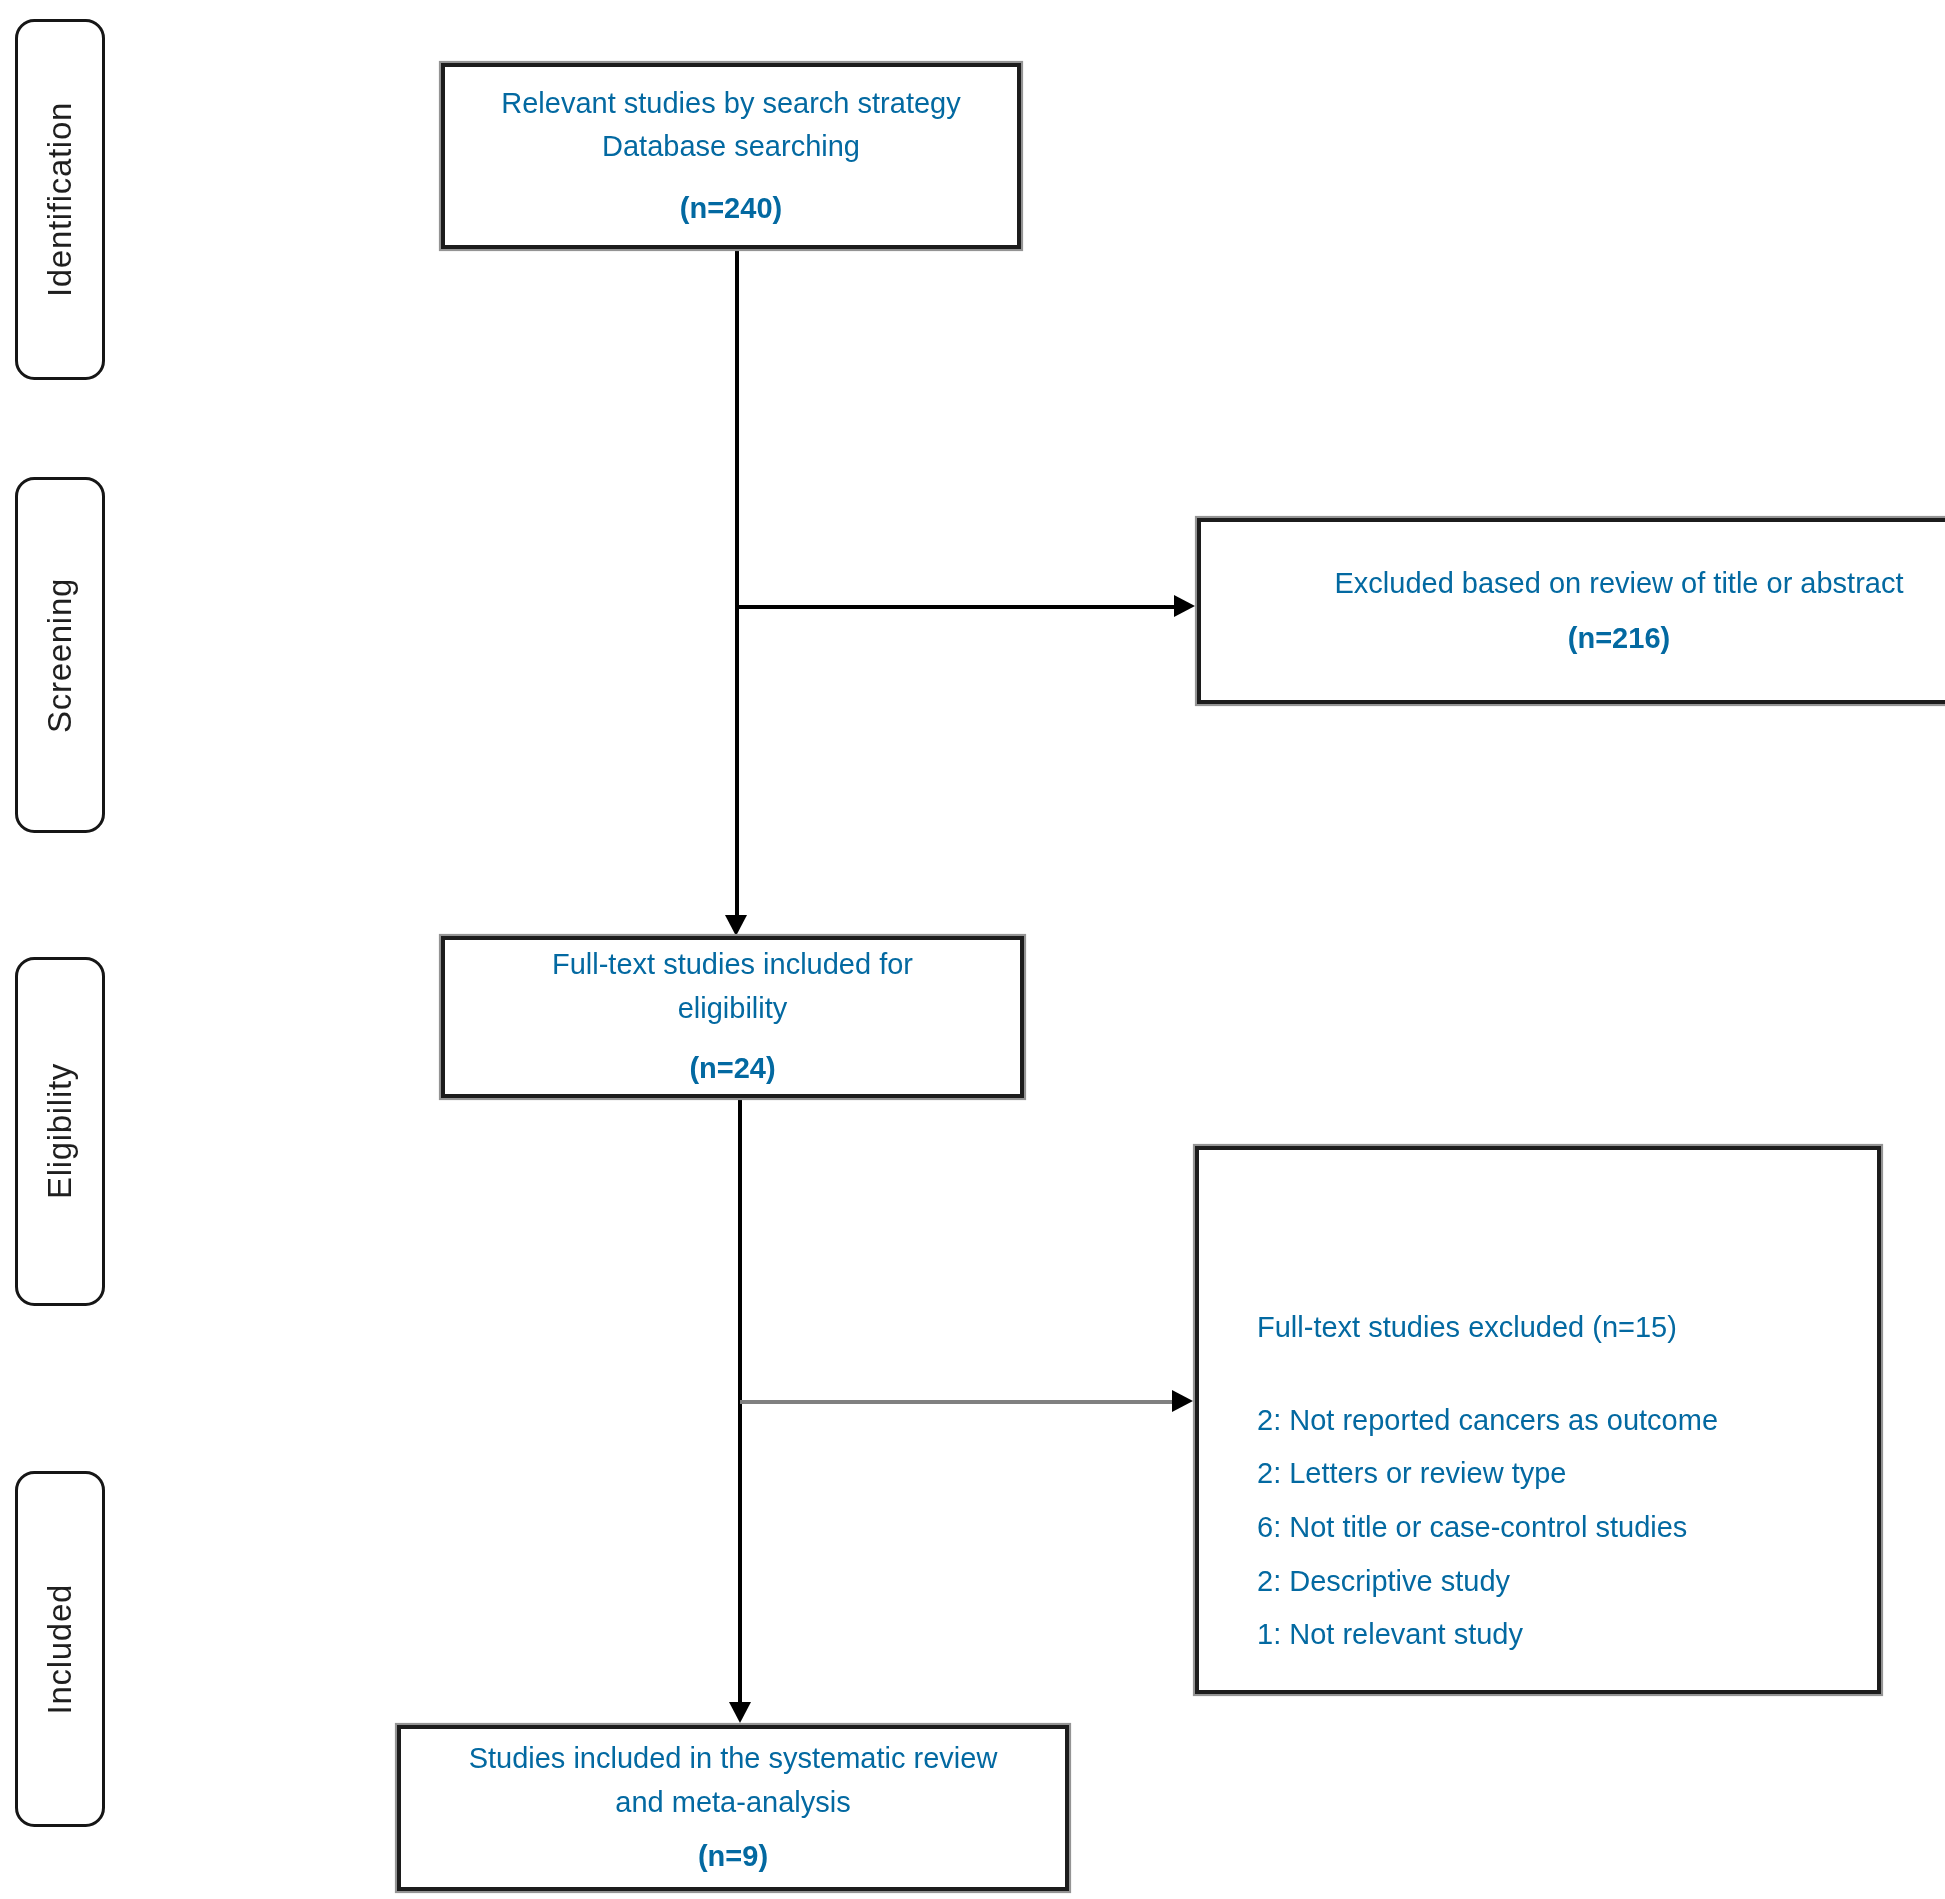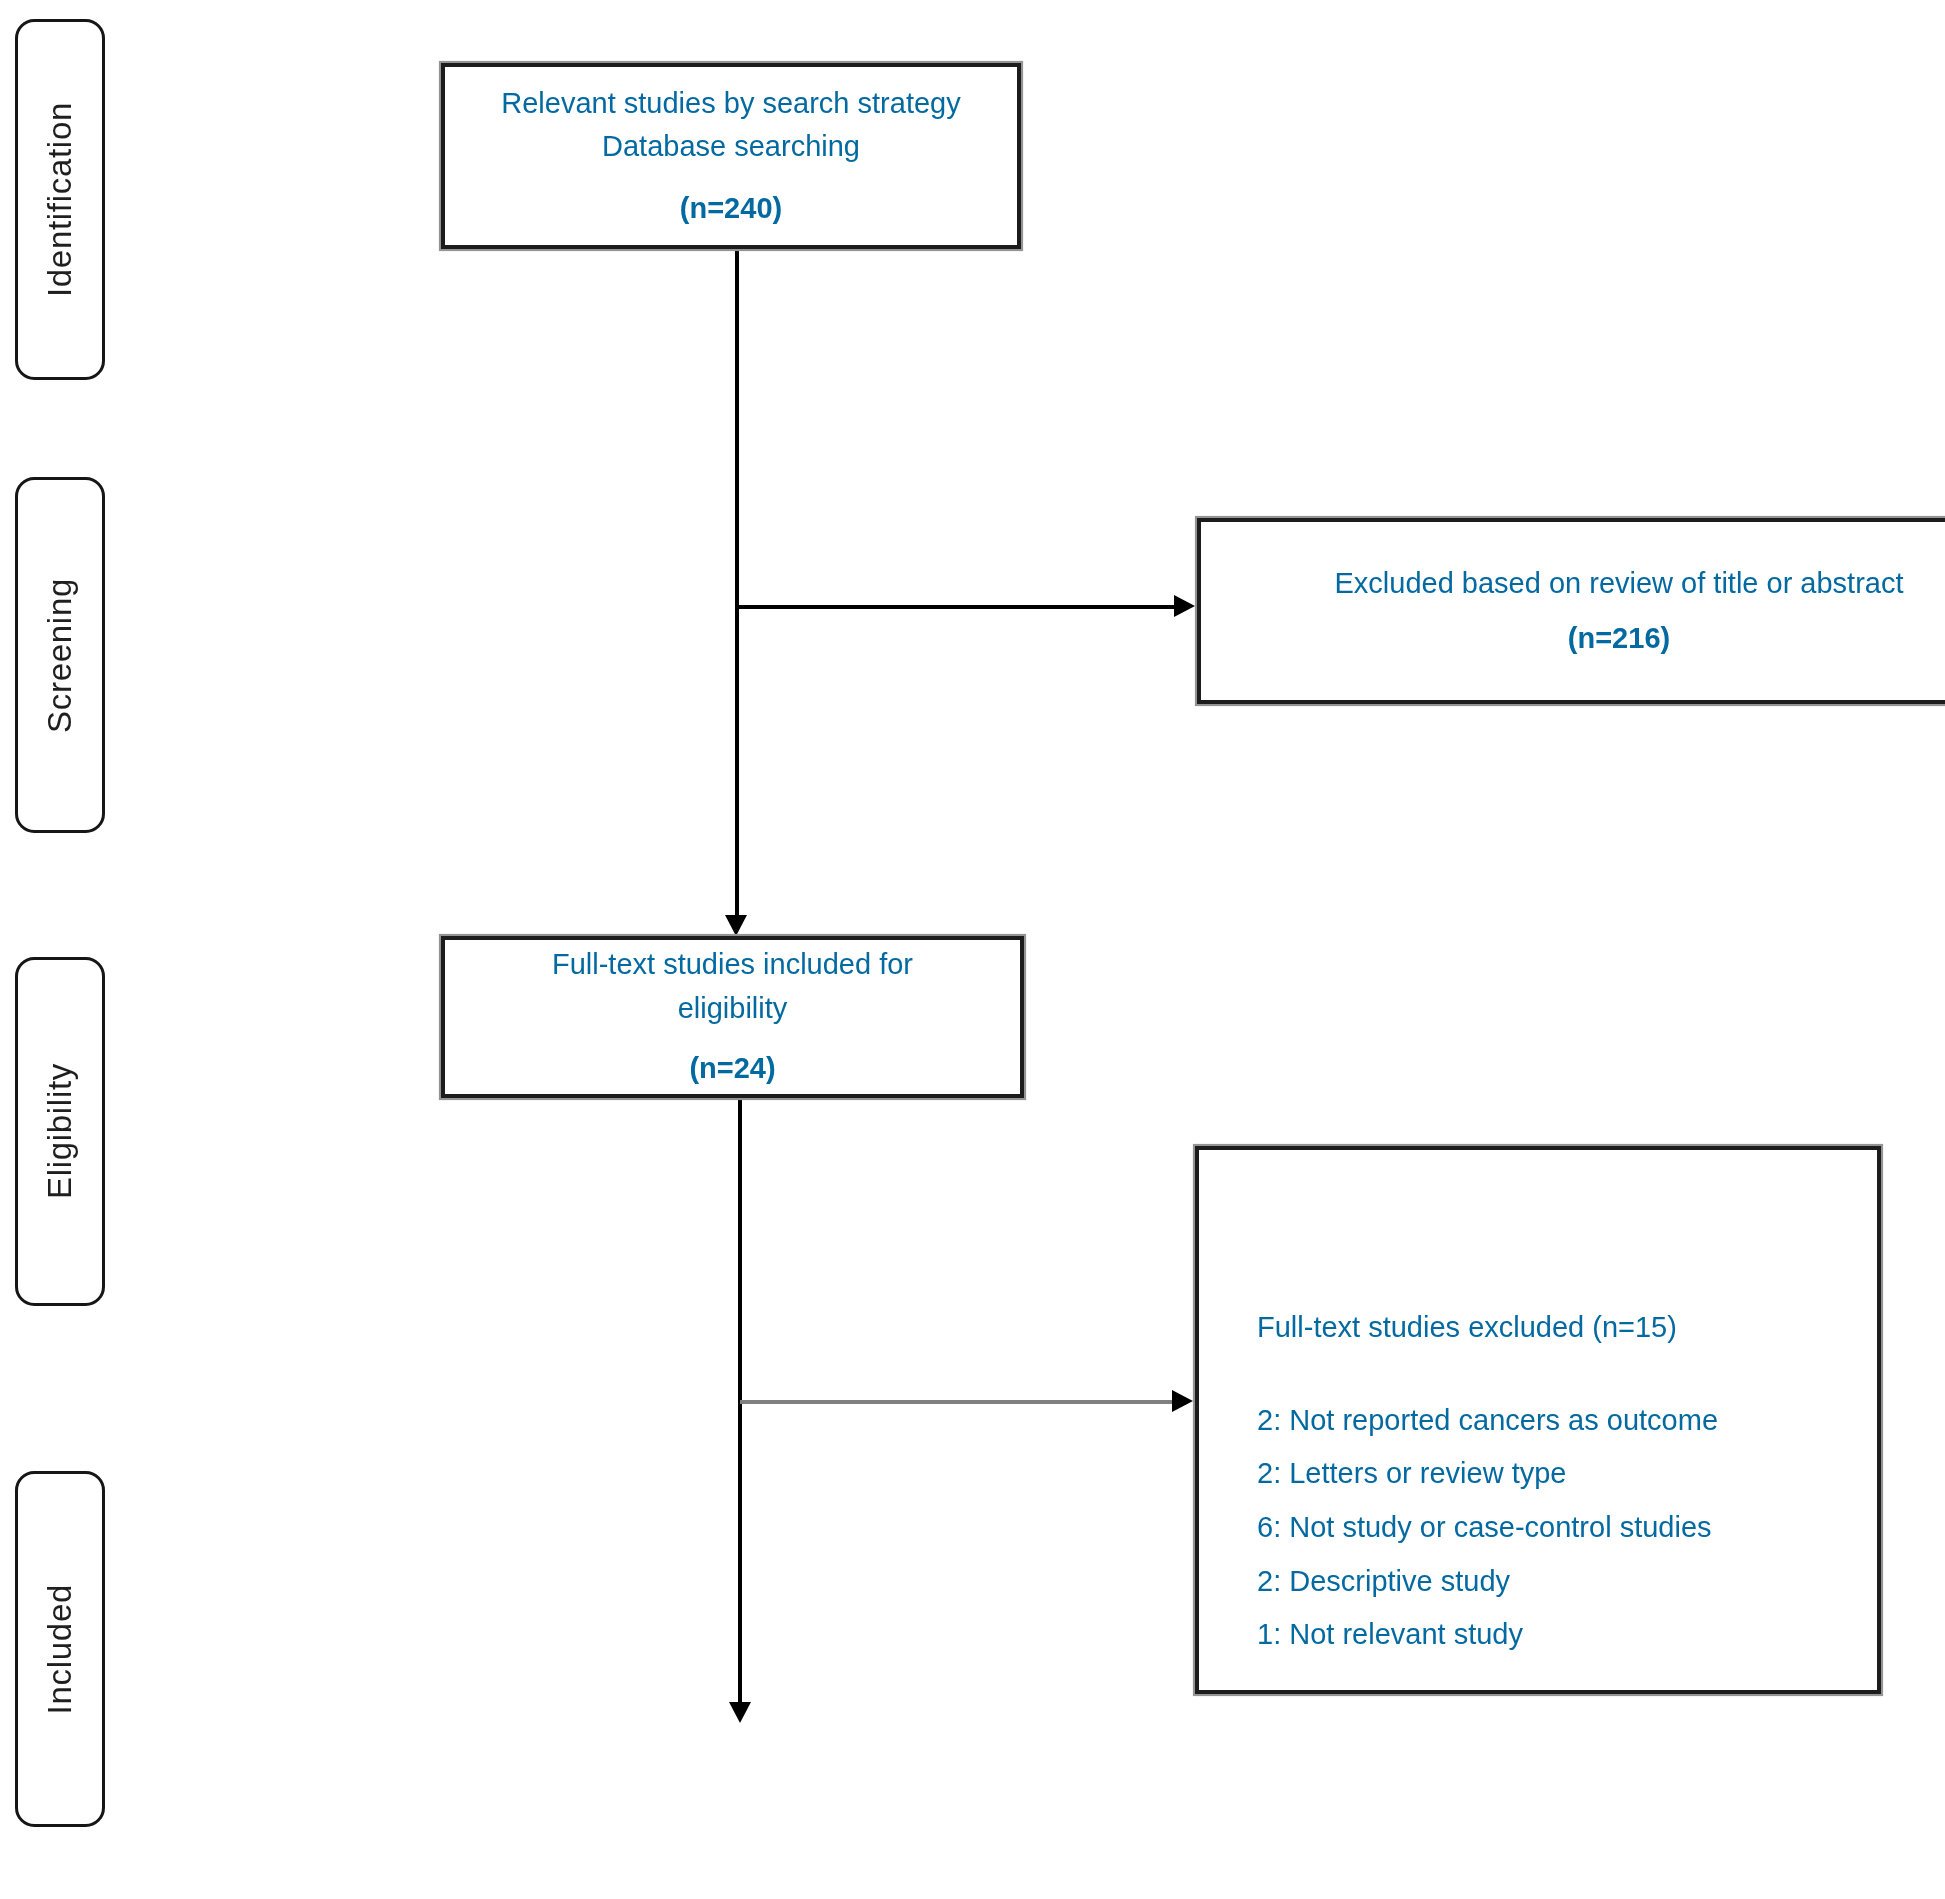--- a/index.html
+++ b/index.html
@@ -124,20 +124,25 @@
   <div class="flow-box" style="left:441px; top:936px; width:583px; height:162px;">
     <div>Full-text studies included for</div>
     <div>eligibility</div>
     <div class="count" style="margin-top:17px;">(n=24)</div>
   </div>
 
   <div class="flow-box listing" style="left:1195px; top:1146px; width:686px; height:548px;">
     <div class="list-title">Full-text studies excluded (n=15)</div>
     <div class="reason">2: Not reported cancers as outcome</div>
     <div class="reason">2: Letters or review type</div>
-    <div class="reason">6: Not study or case-control studies</div>
+    <div class="reason">6: Not title or case-control studies</div>
     <div class="reason">2: Descriptive study</div>
     <div class="reason">1: Not relevant study</div>
   </div>
 
+  <div class="flow-box" style="left:397px; top:1725px; width:672px; height:166px;">
+    <div>Studies included in the systematic review</div>
+    <div>and meta-analysis</div>
+    <div class="count" style="margin-top:11px;">(n=9)</div>
+  </div>
 
 </div>
 
 
 </body></html>

